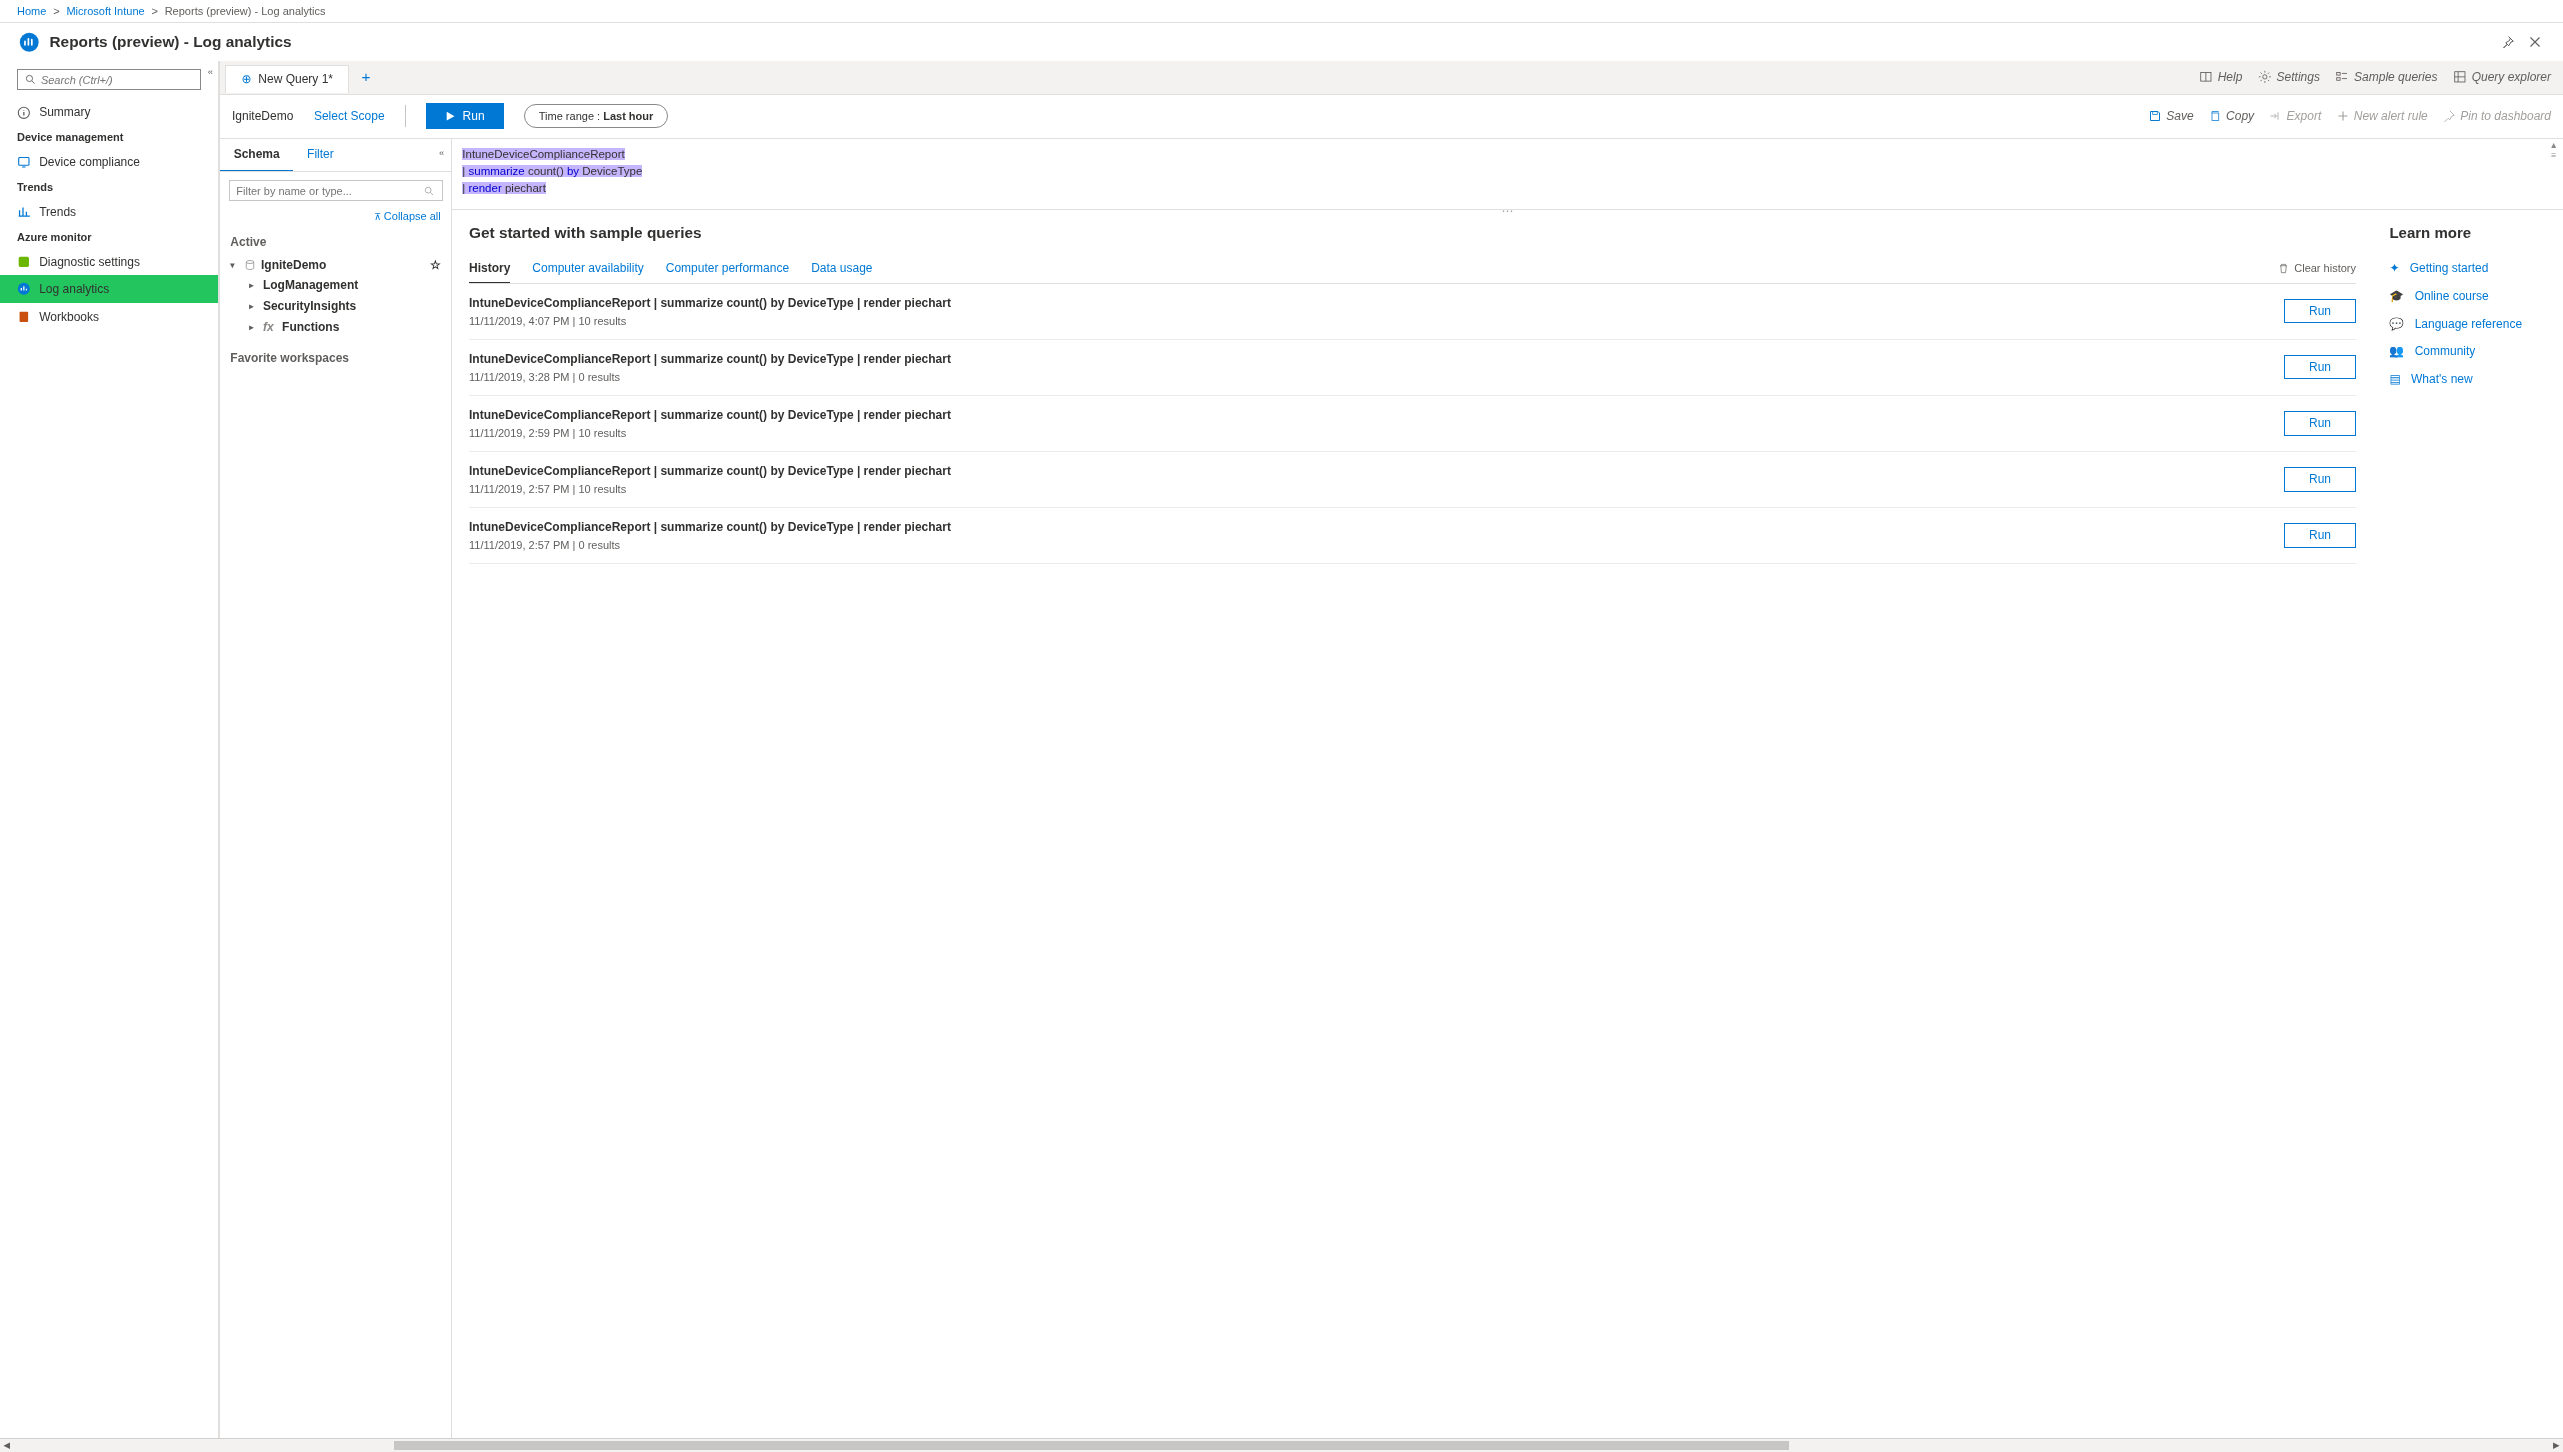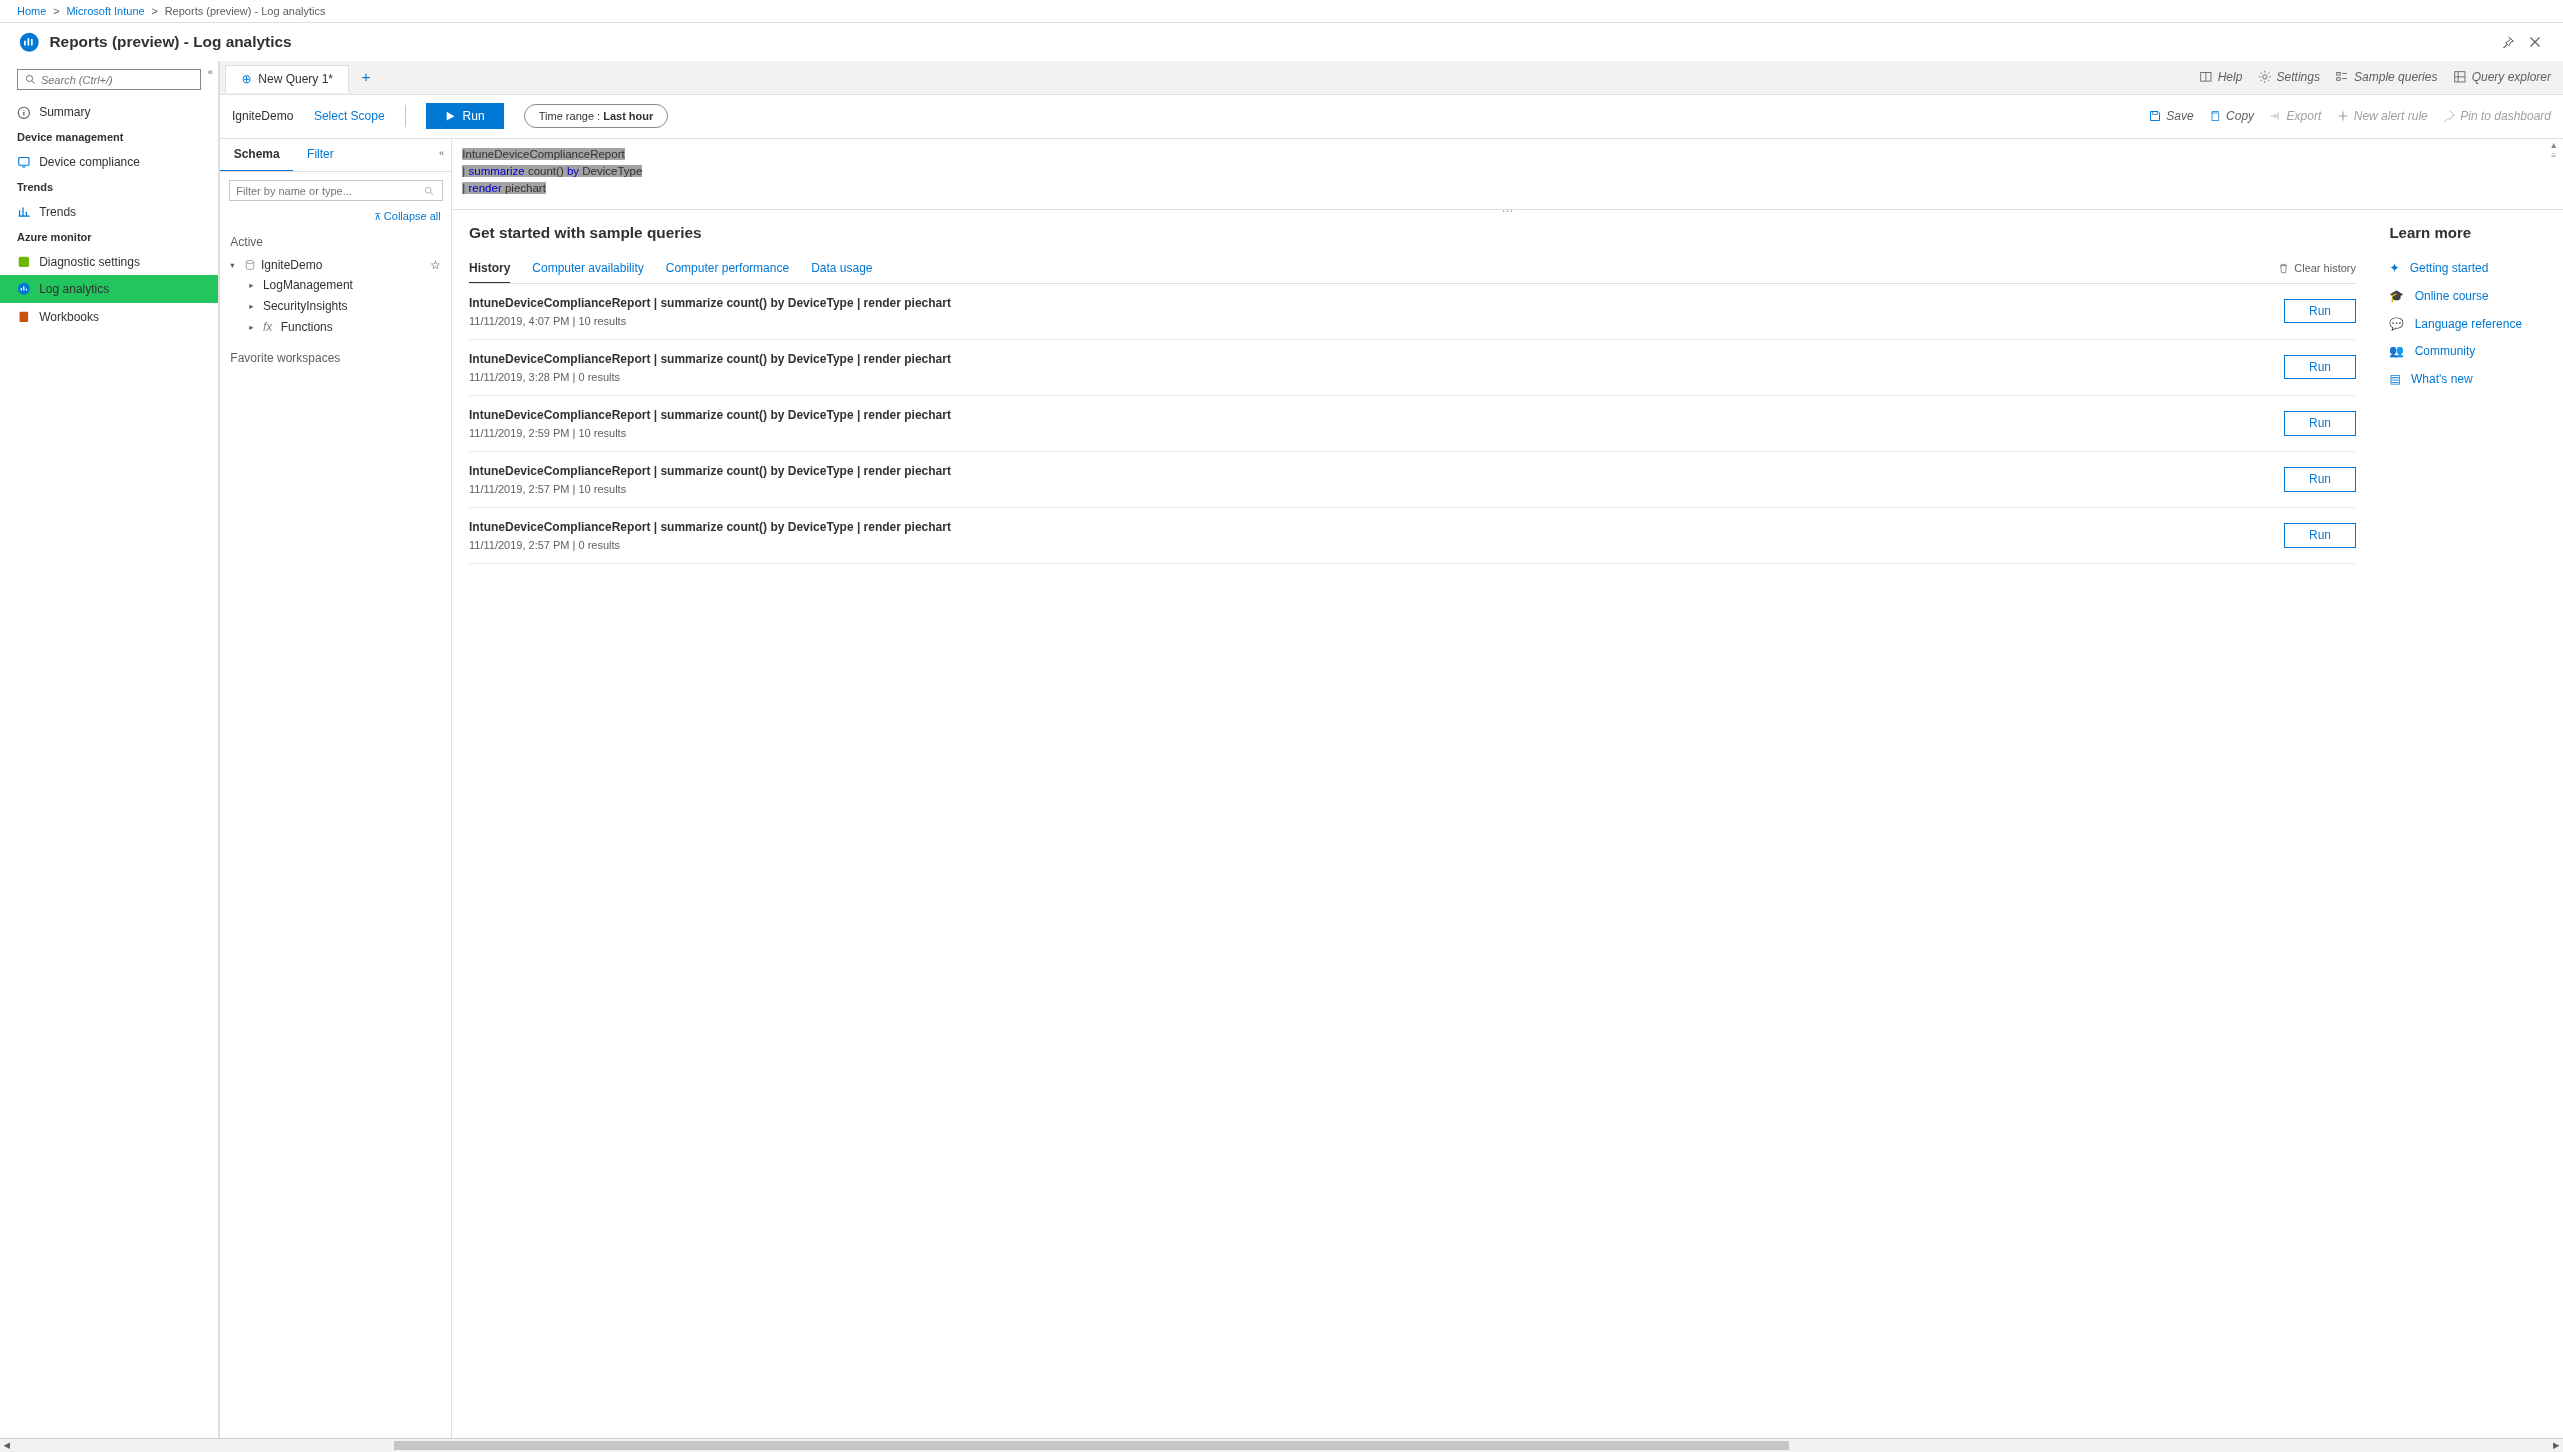--- a/index.html
+++ b/index.html
@@ -47,29 +47,29 @@
 
 .workspace { flex:1; display:flex; overflow:hidden;}
 .schema-pane { width:232px; border-right:0.9px solid #e1dfdd; display:flex; flex-direction:column;}
 .sp-tabs { display:flex; border-bottom:0.9px solid #e1dfdd; position:relative;}
 .sp-tabs .t { padding:8.5px 13.7px; font-size:12px; cursor:pointer; color:#0078d4;}
 .sp-tabs .t.active { color:#323130; font-weight:600; border-bottom:1.7px solid #0078d4;}
 .sp-tabs .ch { position:absolute; right:6.8px; top:8.5px; color:#605e5c; font-size:9.4px;}
 .filterbox{ margin:8.5px; border:0.9px solid #c8c6c4; display:flex; align-items:center; padding:3.4px 6.8px;}
 .filterbox input{ border:none; outline:none; flex:1; font-size:11px;}
 .collapse-all{ text-align:right; padding:0 10.3px 5.1px; }
-.tree-section{ padding:3.4px 10.3px; font-size:12px;}
+.tree-section{ padding:3.4px 10.3px; font-size:12px;font-weight:bold;}
 .tree-head{ color:#605e5c; padding:5.1px 0;}
 .tree-node{ display:flex; align-items:center; gap:5.1px; padding:3.4px 0; cursor:pointer;}
 .tree-node .car{ font-size:8.5px; color:#605e5c; width:8.5px;}
 .tree-child{ padding-left:19px; color:#323130;}
 
 .editor-area{ flex:1; display:flex; flex-direction:column; position:relative; overflow:hidden;}
 .code { font-family:Consolas,monospace; font-size:11.5px; padding:6.8px 10.3px; line-height:1.5; color:#323130; white-space:pre; }
-.code .hl{ background:#a3a3a3;}
+.code .hl{ background:#c4b5fd;}
 .code .kw{ color:#0000cc;}
 .code i{ font-style:normal;}
 .splitter{ height:5.1px; display:flex; justify-content:center; color:#a19f9d; font-size:12px; cursor:row-resize;}
 .resultsbox{ flex:1; display:flex; overflow:hidden; border-top:0.9px solid #e1dfdd;}
 .history-pane{ flex:1; padding:13.7px 17px 0 17px; overflow-y:auto;}
 .hp-title{ font-size:15.4px; font-weight:600; margin-bottom:12px;}
 .hp-tabs{ display:flex; align-items:center; gap:22px; border-bottom:0.9px solid #e1dfdd; margin-bottom:0;}
 .hp-tabs .ht{ padding:6.8px 0; font-size:12px; color:#0078d4; cursor:pointer;}
 .hp-tabs .ht.active{ color:#323130; font-weight:600; border-bottom:1.7px solid #323130; }
 .hp-tabs .clear{ margin-left:auto; color:#605e5c; display:flex; align-items:center; gap:5.1px; cursor:pointer; padding:6.8px 0;}

